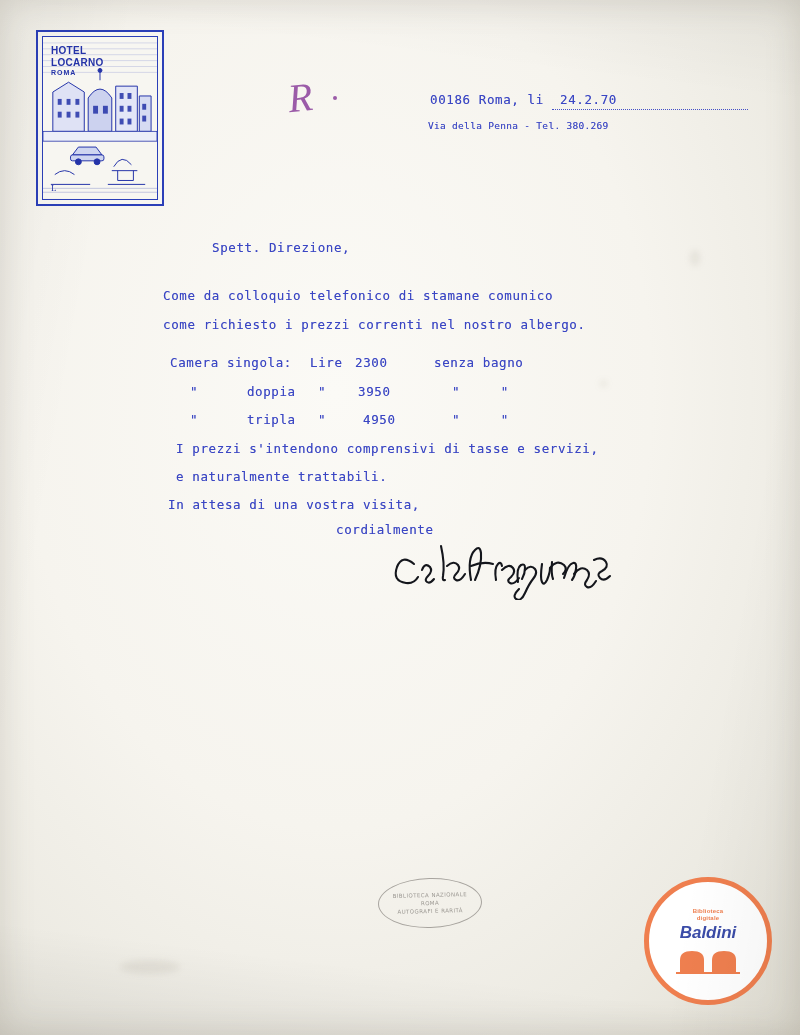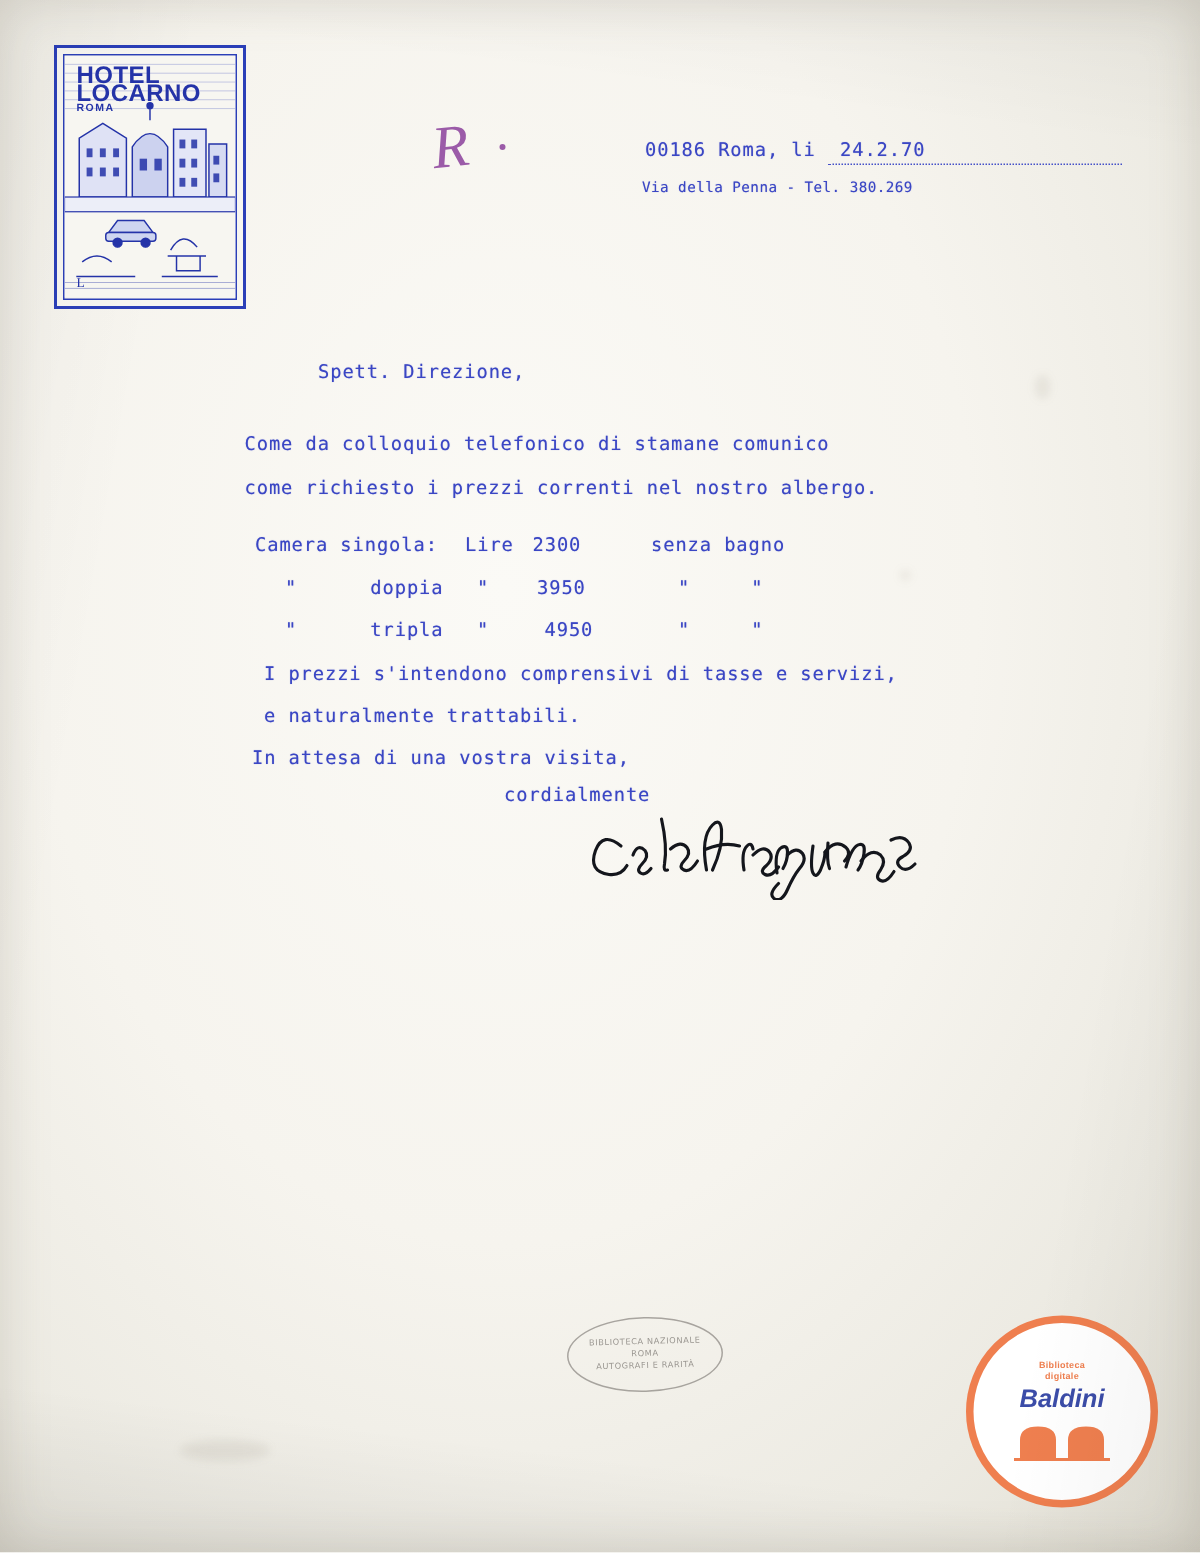--- a/index.html
+++ b/index.html
@@ -56,21 +56,21 @@
     border: 1px solid #2b3fb8;
     overflow: hidden;
   }
   .lh-title {
     position: absolute;
     left: 8px;
     top: 8px;
     color: #2433a8;
     font-family: "Liberation Sans", sans-serif;
     font-weight: bold;
-    font-size: 16px;
+    font-size: 10px;
     line-height: 11.5px;
     letter-spacing: 0.3px;
     z-index: 4;
   }
   .lh-sub {
     position: absolute;
     left: 8px;
     top: 32px;
     color: #2433a8;
     font-size: 7px;

